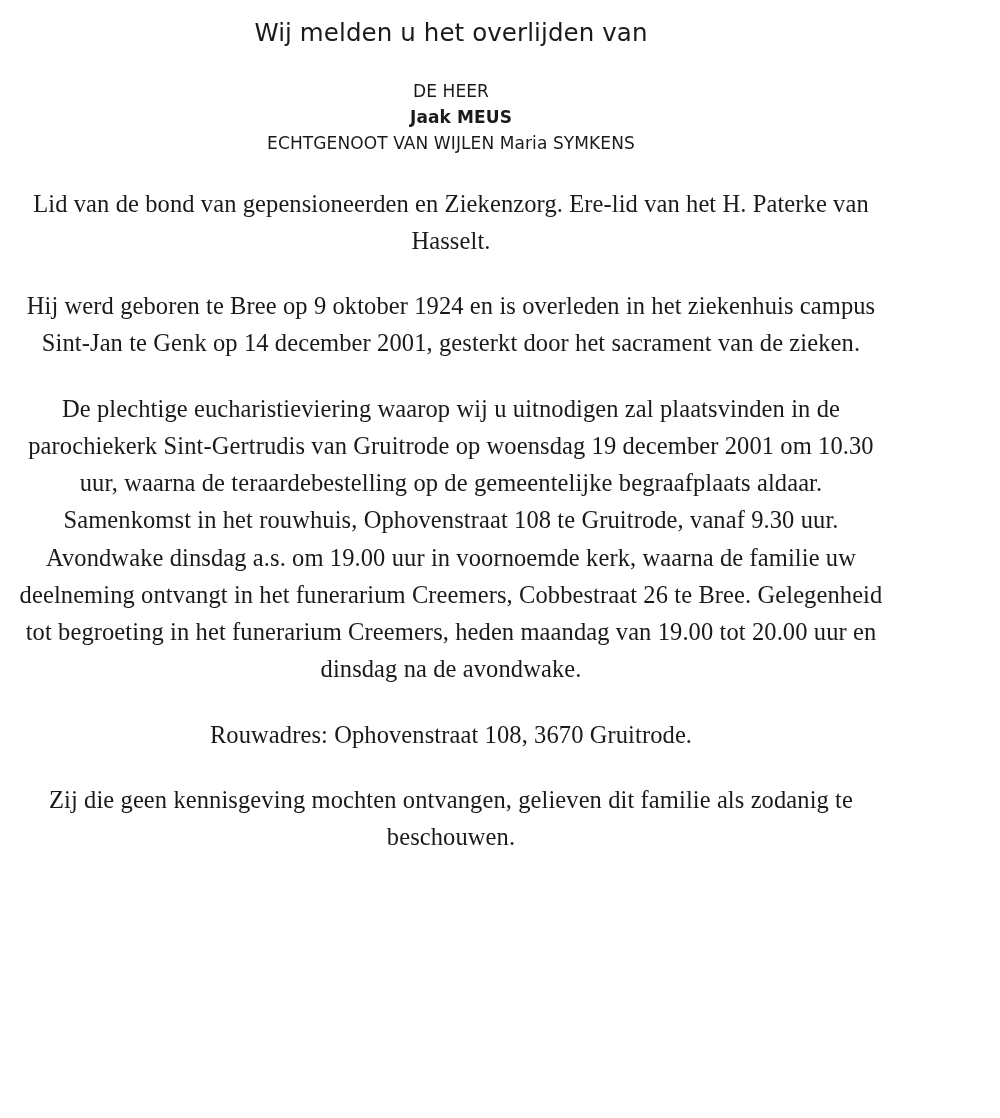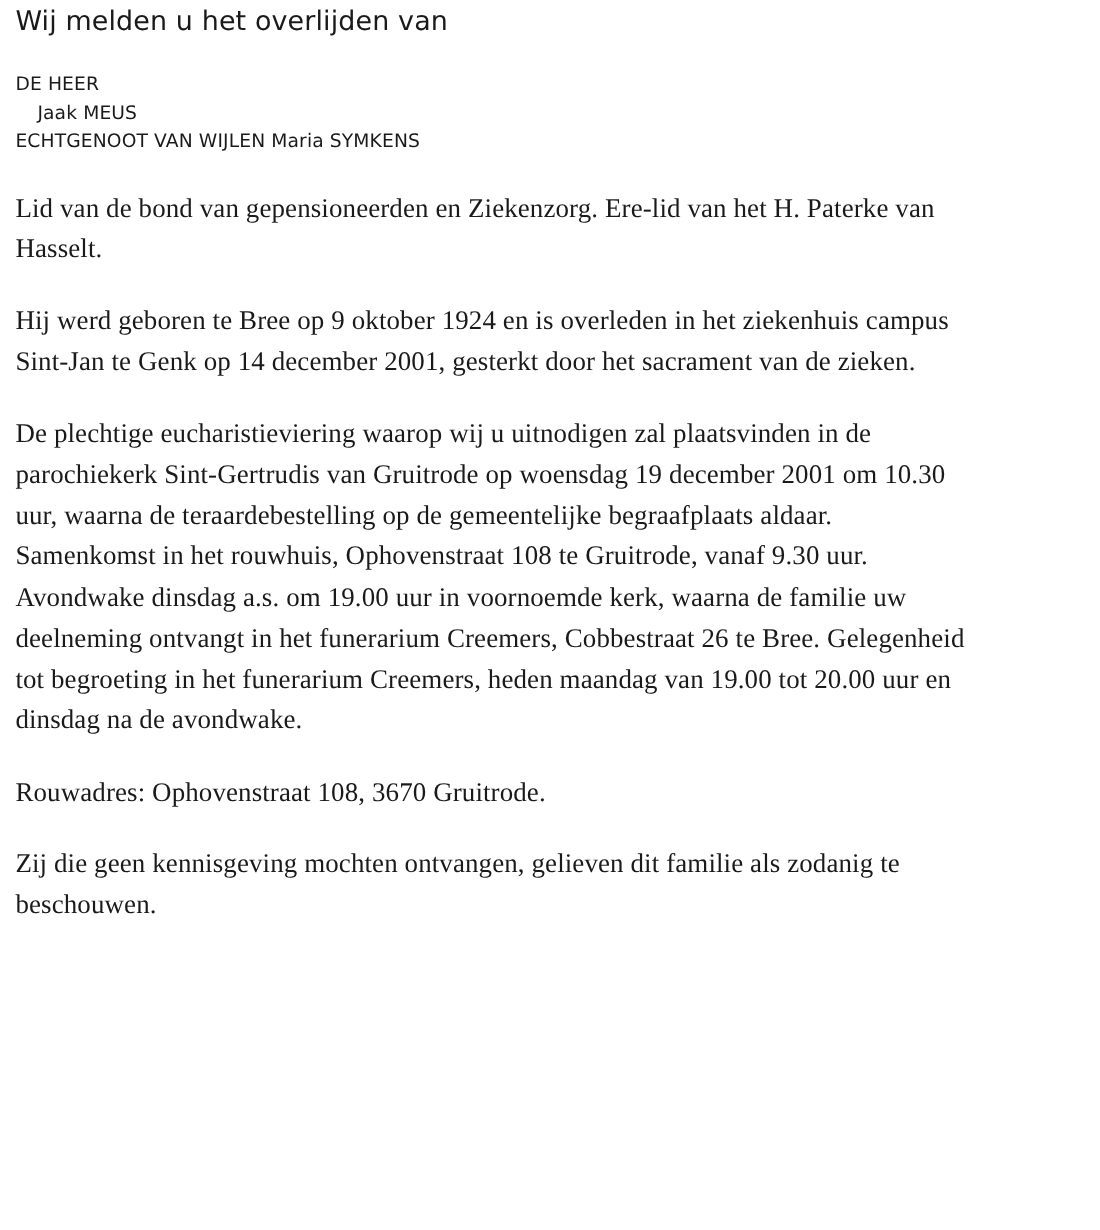--- a/index.html
+++ b/index.html
@@ -12,42 +12,43 @@
     width: 1000px;
     min-height: 1118px;
     font-family: "DejaVu Sans", sans-serif;
     color: #1a1a1a;
     -webkit-font-smoothing: antialiased;
   }
   .page {
     box-sizing: border-box;
     width: 910px;
     min-height: 1118px;
-    padding: 0 22px 20px 14px;
+    padding: 14px 22px 20px 14px;
+    text-align: center;
   }
   .para {
     font-size: 24.5px;
     line-height: 1.52;
     margin: 0 0 28px 0;
     letter-spacing: 0.1px;
   }
   .para.tight {
     margin-bottom: 0;
   }
   .block-name {
     margin: 0 0 28px 0;
   }
   .line {
     font-size: 17px;
     line-height: 1.52;
     letter-spacing: 0.1px;
     margin: 0;
   }
   .line.bold {
-    font-weight: 400;
+    font-weight: 700;
     margin-left: 20px;
   }
   .body-block {
     max-width: 980px;
     font-family: Liberation Serif, serif;
   }
 </style>
 </head>
 <body>
 

